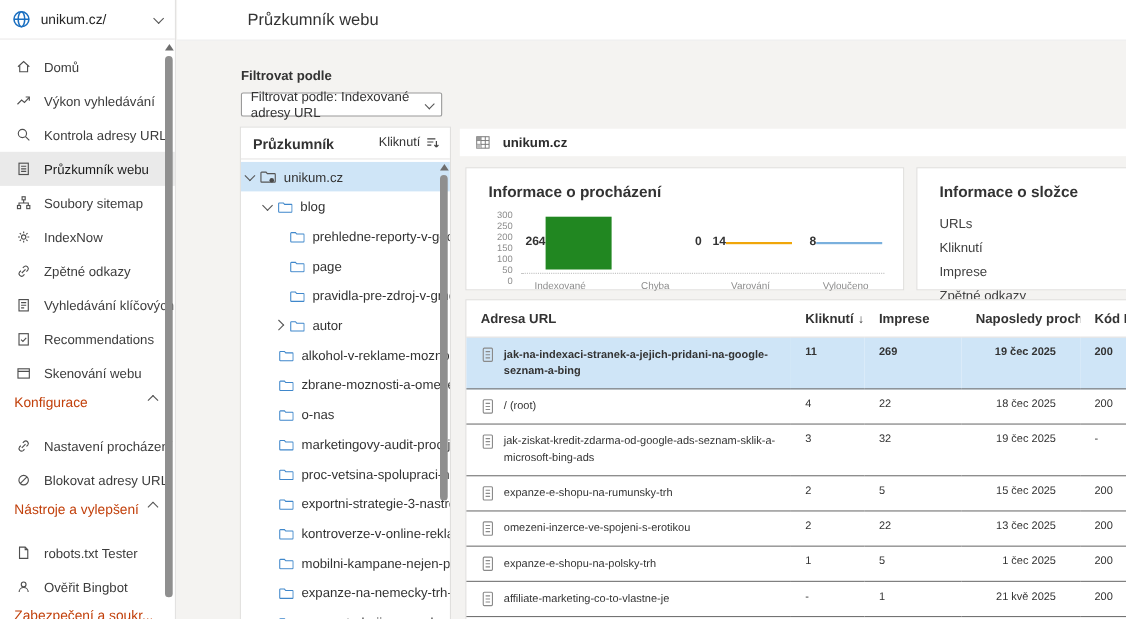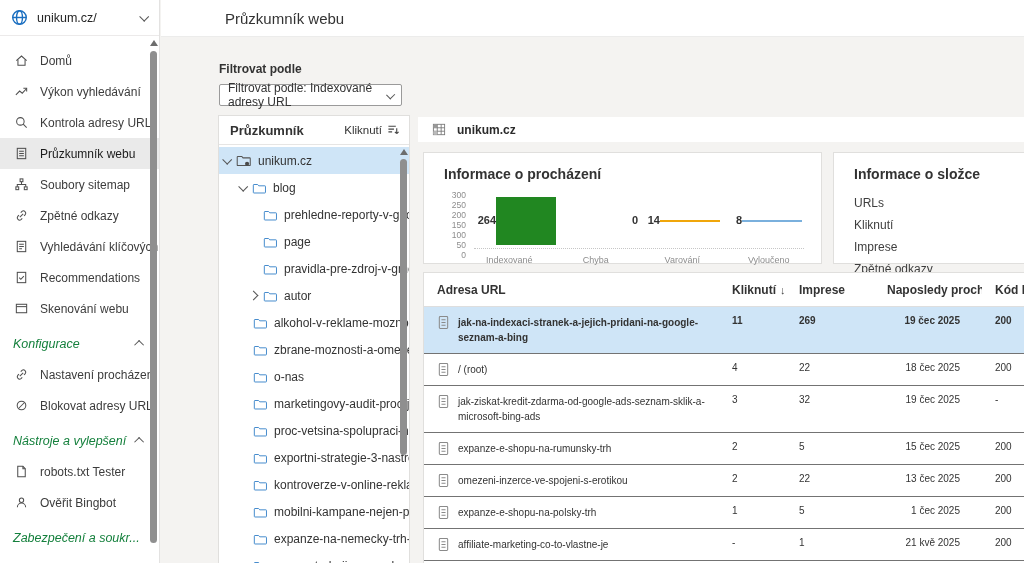--- a/index.html
+++ b/index.html
@@ -21,23 +21,23 @@
   .sidebar { position:absolute; left:0; top:0; width:160px; height:563px;
              background:#fff; border-right:1px solid #e3e2e1; z-index:5; }
   .site-selector { height:36px; border-bottom:1px solid #eceaea;
                    display:flex; align-items:center; gap:8px; padding:0 12px 0 10px; }
   .site-selector .lbl { font-size:12.5px; color:#252525; flex:1; }
   .nav { padding-top:9px; }
   .nav-item { height:31px; display:flex; align-items:center; gap:11px;
               padding:0 10px 0 13px; color:#3c3c3c; white-space:nowrap; overflow:hidden; cursor:default;text-align:right; }
   .nav-item.active { background:#eaeaea; color:#1b1b1b; }
   .nav-item .ic { width:16px; display:flex; justify-content:center; flex:none; }
-  .nav-section { height:31px; margin-top:4px; display:flex; align-items:center;
+  .nav-section { height:31px; margin-top:4px; display:flex; 
                  justify-content:space-between; padding:0 15px 0 13px;
-                 color:#15803d; font-size:12.5px; white-space:nowrap; overflow:hidden;font-style:italic; }
+                 color:#c2410c; font-size:12.5px; white-space:nowrap; overflow:hidden; }
   .scrollbar { position:absolute; width:10px; }
   .scrollbar .arr { width:0; height:0; margin:2px auto 3px;
                     border-left:4px solid transparent; border-right:4px solid transparent;
                     border-bottom:6px solid #6d6d6d; }
   .scrollbar .thumb { position:absolute; left:1px; width:7px; background:#8f8f8f; border-radius:4px; }
   .sb-side { right:0; top:38px; bottom:0; }
   .sb-side .thumb { top:13px; height:492px; }
 
   
   .main { position:absolute; left:161px; top:0; right:0; bottom:0; }
@@ -174,20 +174,29 @@
             <rect x="2" y="10.5" width="3" height="3"></rect>
             <rect x="11" y="10.5" width="3" height="3"></rect>
             <path d="M8 5v3M8 8H3.5v2.5M8 8h4.5v2.5"></path>
           </svg>
         </span>
         <span>Soubory sitemap</span>
       </div>
       <div class="nav-item">
         <span class="ic">
           <svg width="15" height="15" viewBox="0 0 16 16" fill="none" stroke="#4f4f4f" stroke-width="1.1">
+            <circle cx="8" cy="8" r="2.1"></circle>
+            <path d="M8 2.6v1.8M8 11.6v1.8M2.6 8h1.8M11.6 8h1.8M4.2 4.2l1.3 1.3M10.5 10.5l1.3 1.3M11.8 4.2l-1.3 1.3M5.5 10.5l-1.3 1.3"></path>
+          </svg>
+        </span>
+        <span>IndexNow</span>
+      </div>
+      <div class="nav-item">
+        <span class="ic">
+          <svg width="15" height="15" viewBox="0 0 16 16" fill="none" stroke="#4f4f4f" stroke-width="1.1">
             <path d="M6.2 9.8l3.6-3.6"></path>
             <path d="M7.2 4.9l1.3-1.3a2.5 2.5 0 0 1 3.5 3.5L10.7 8.4"></path>
             <path d="M8.8 11.1l-1.3 1.3A2.5 2.5 0 0 1 4 8.9l1.3-1.3"></path>
           </svg>
         </span>
         <span>Zpětné odkazy</span>
       </div>
       <div class="nav-item">
         <span class="ic">
           <svg width="15" height="15" viewBox="0 0 16 16" fill="none" stroke="#4f4f4f" stroke-width="1.1">

